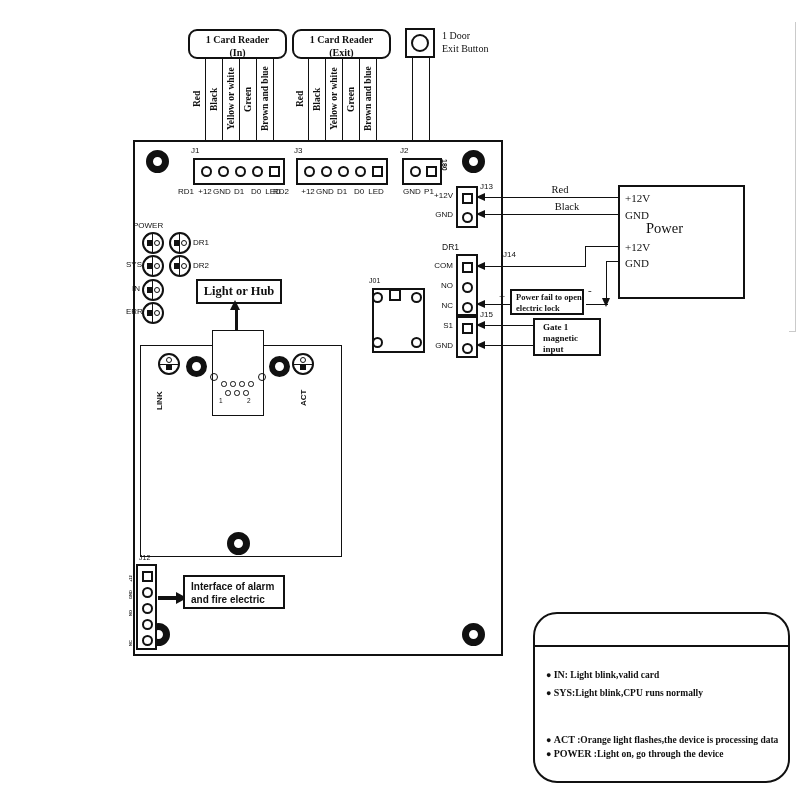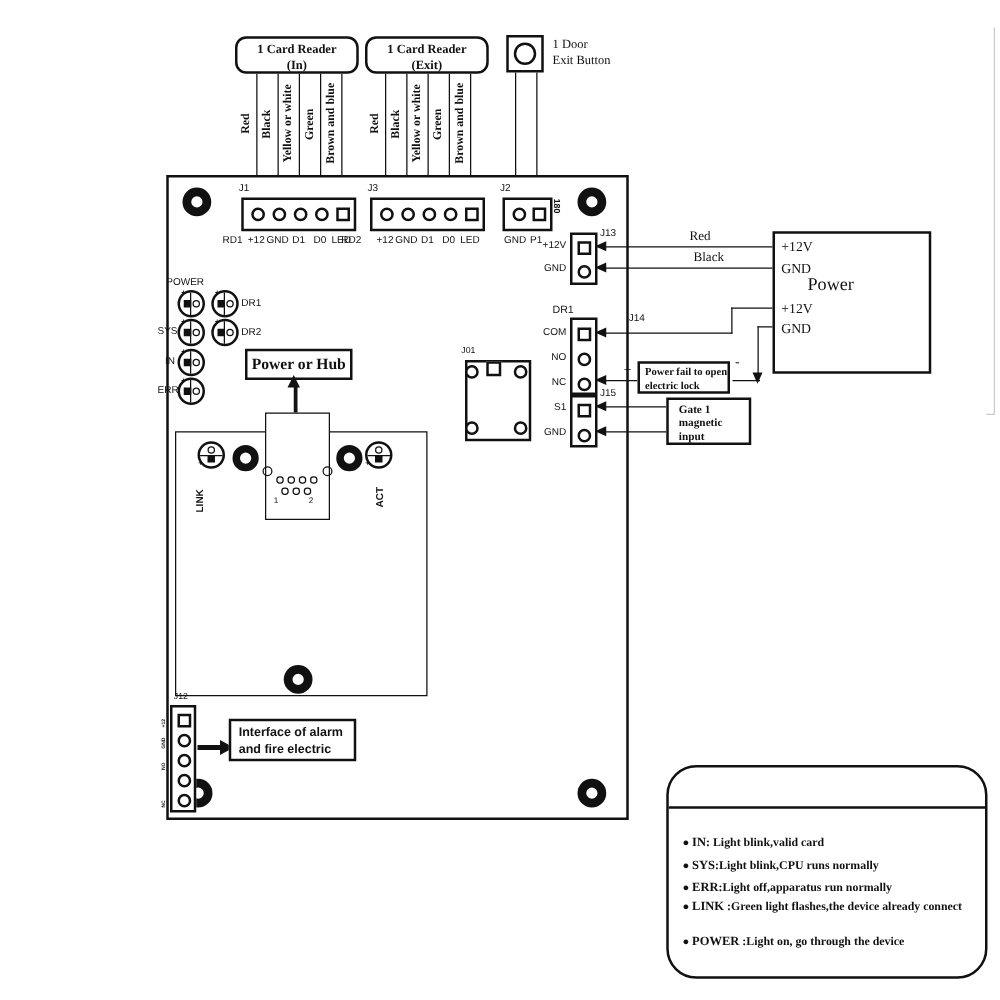--- a/index.html
+++ b/index.html
@@ -191,21 +191,21 @@
       <i class="lp">+</i>
     </div>
   <div class="sl" style="left:126px;top:308px">ERR</div>
   <div class="led" style="left:142px;top:302px">
       <i class="ldv"></i>
       <i class="lsq"></i>
       <i class="ldo"></i>
       <i class="lp">+</i>
     </div>
 
-  <div class="abs" style="left:196px;top:279px;width:86px;height:25px;border:2.5px solid #111;background:#fff;text-align:center;font:bold 12.5px/20px 'Liberation Serif',serif">Power or Hub</div>
+  <div class="abs" style="left:196px;top:279px;width:86px;height:25px;border:2.5px solid #111;background:#fff;text-align:center;font:bold 12.5px/20px 'Liberation Serif',serif">Light or Hub</div>
   <div class="abs" style="left:235px;top:309px;width:3.2px;height:22px;background:#111"></div>
   <div class="ah" style="left:230px;top:300px;border-left:5.5px solid transparent;border-right:5.5px solid transparent;border-bottom:10px solid #111"></div>
 
   <div class="abs" style="left:140px;top:345px;width:202px;height:212px;border:1.5px solid #111"></div>
   <div class="abs" style="left:212px;top:330px;width:52px;height:86px;border:1.5px solid #111;background:#fff"></div>
   <div class="abs" style="left:186px;top:356px;width:21px;height:21px;border:6px solid #111;border-radius:50%"></div>
   <div class="abs" style="left:269px;top:356px;width:21px;height:21px;border:6px solid #111;border-radius:50%"></div>
   <div class="led" style="left:158px;top:353px;transform:rotate(-90deg)">
       <i class="ldv"></i>
       <i class="lsq"></i>
@@ -300,20 +300,19 @@
   <div class="abs b2" style="left:533px;top:318px;width:68px;height:38px;padding:2px 0 0 8px;font:bold 9px/1.23 'Liberation Serif',serif">
     <div>Gate 1</div>
     <div>magnetic</div>
     <div>input</div>
   </div>
 
   <div class="abs" style="left:533px;top:612px;width:257px;height:171px;border:2.5px solid #111;border-radius:24px;background:#fff">
     <div class="abs" style="left:0;top:31px;width:100%;border-top:2px solid #111"></div>
     <div class="lrow" style="top:50px"><span class="bu">● </span><b>IN</b><span class="d">: Light blink,valid card</span></div>
     <div class="lrow" style="top:68px"><span class="bu">● </span><b>SYS</b><span class="d">:Light blink,CPU runs normally</span></div>
-    <div class="lrow" style="top:86px"><span class="bu">● </span><b>ERR</b><span class="d">:Light off,apparatus run normally</span></div>
-    <div class="lrow" style="top:101px"><span class="bu">● </span><b>LINK</b><span class="d"> :Green light flashes,the device already connect</span></div>
+    <div class="lrow" style="top:115px"><span class="bu">● </span><b>ACT</b><span class="d"> :Orange light flashes,the device is processing data</span></div>
     <div class="lrow" style="top:129px"><span class="bu">● </span><b>POWER</b><span class="d"> :Light on, go through the device</span></div>
   </div>
 
   <div class="abs" style="left:795px;top:22px;height:310px;border-left:1px solid #cacaca"></div>
   <div class="abs" style="left:789px;top:331px;width:7px;border-top:1px solid #cacaca"></div>
 </div>
 
 </body></html>

